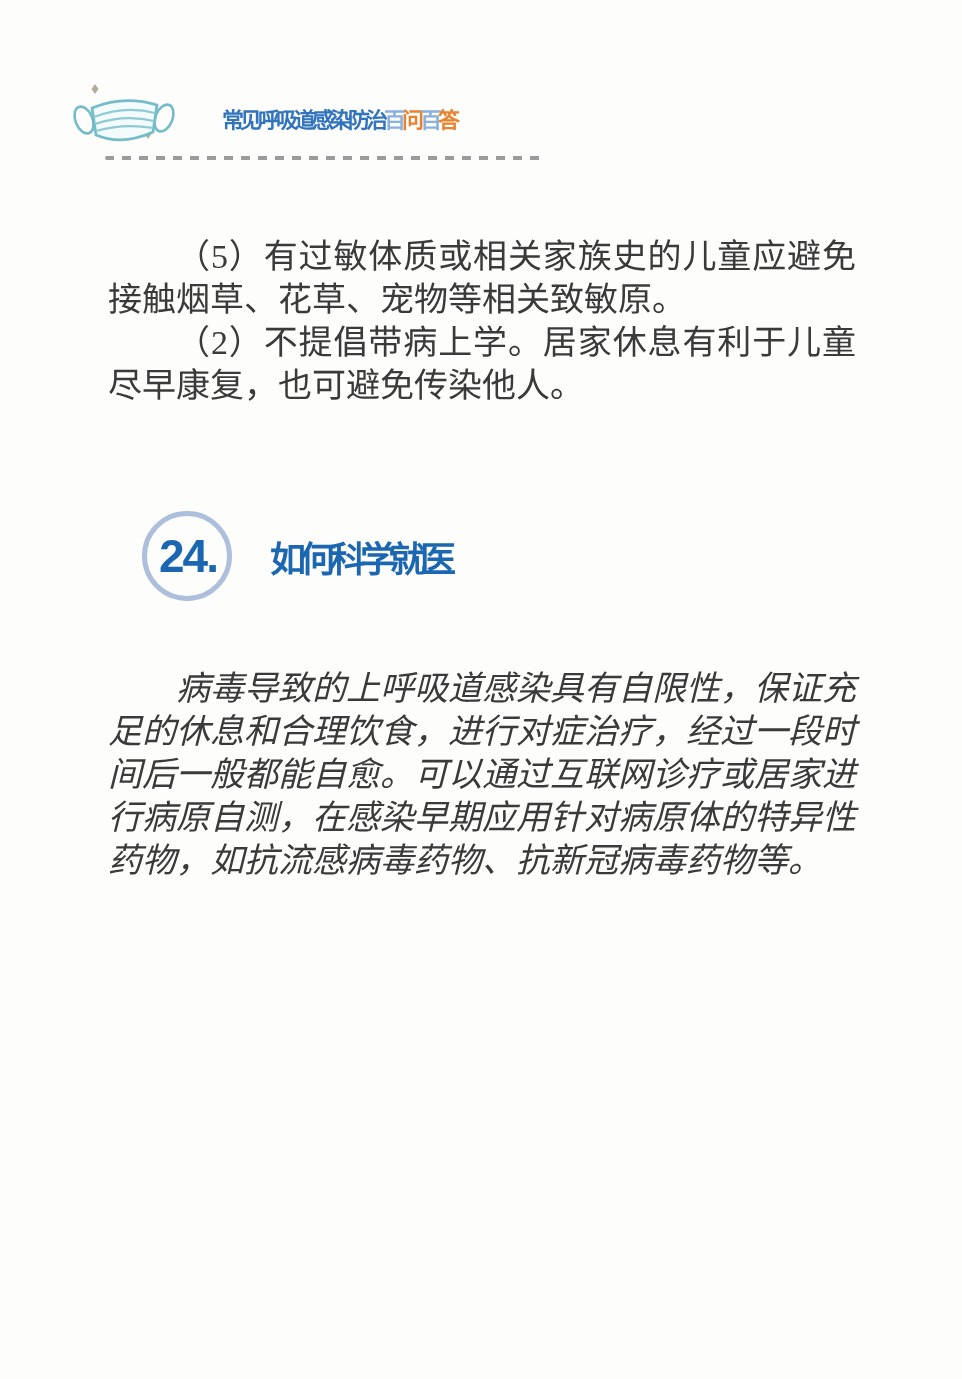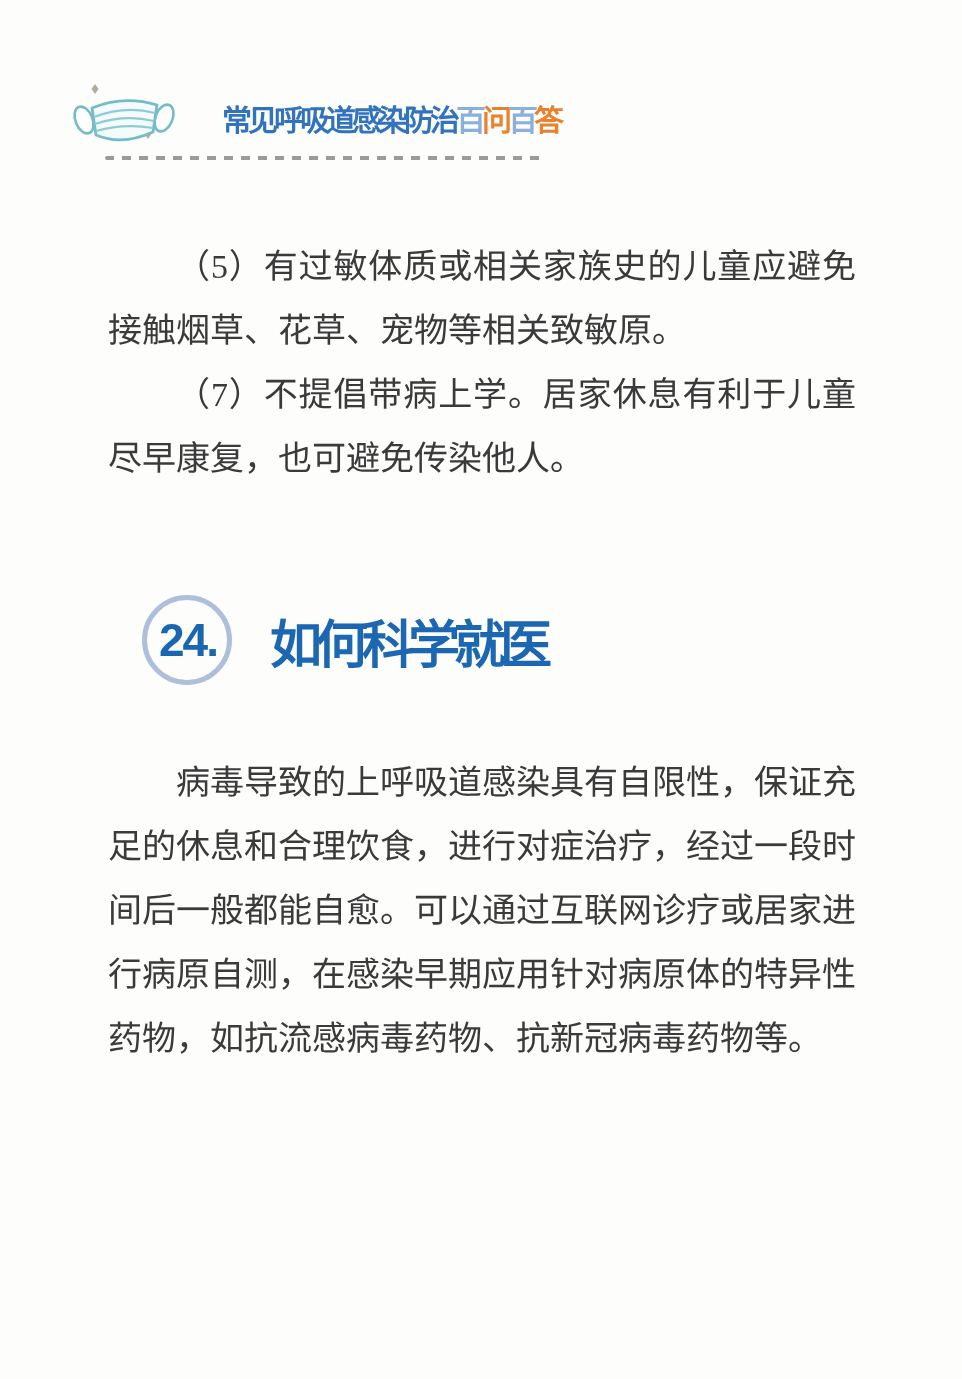--- a/index.html
+++ b/index.html
@@ -10,39 +10,39 @@
     background:#fdfdfc;
     font-family:"Liberation Serif","DejaVu Serif",serif;
     overflow:hidden;
   }
 
   
   .mask-icon { position:absolute; left:72px; top:80px; width:104px; height:92px; }
   .book-title {
     position:absolute; left:222px; top:102px;
     font-family:"Liberation Sans","DejaVu Sans",sans-serif;
-    font-weight:bold; font-size:30px; line-height:38px;
+    font-weight:bold; font-size:22px; line-height:38px;
     letter-spacing:-4px; white-space:nowrap;
   }
   .seg-blue   { color:#3273bd; }
   .seg-lblue  { color:#8ab1dd; }
   .seg-orange { color:#e9812d; }
   .dashed-divider {
     position:absolute; left:105px; top:156px; width:441px; height:4px;
     background:repeating-linear-gradient(90deg,#9b9b9b 0 9px,transparent 9px 17px);
     border-radius:2px;
   }
 
   
   .content {
     position:absolute; left:108px; top:235px; width:748px;
     color:#3a3a3a;
   }
   .content p {
-    margin:0; font-size:34px; line-height:64px;
+    margin:0; font-size:34px; line-height:43px;
     text-align:justify; text-justify:inter-character;
     text-indent:2em; letter-spacing:0;
   }
 
   
   .section-head {
     display:flex; align-items:center;
     margin-top:103px; margin-left:34px; height:92px;
   }
   .section-number-circle {
@@ -53,25 +53,25 @@
     background:#fdfdfc;
   }
   .section-number {
     font-family:"Liberation Sans","DejaVu Sans",sans-serif;
     font-weight:bold; font-size:46px; color:#1a66b0;
     letter-spacing:-2px; padding-left:2px;text-align:right;
   }
   .section-title {
     margin-left:38px;
     font-family:"Liberation Sans","DejaVu Sans",sans-serif;
-    font-weight:bold; font-size:52px; color:#1b67b2;
+    font-weight:bold; font-size:36px; color:#1b67b2;
     letter-spacing:-6px; white-space:nowrap;
   }
 
-  .gap-after-heading { margin-top:65px !important; }
+  .gap-after-heading { margin-top:65px !important;font-style:italic; }
 </style>
 </head>
 <body>
 
 <div class="page">
 
   <svg class="mask-icon" viewBox="0 0 104 92" xmlns="http://www.w3.org/2000/svg">
 
     <g>
       <path d="M23 4 L26.5 9 L23 14 L19.5 9 Z" fill="#a59d8d" opacity="0.85"></path>
@@ -94,21 +94,21 @@
 
   <div class="book-title">
     <span class="seg-blue">常见呼吸道感染防治</span><span class="seg-lblue">百</span><span class="seg-orange">问</span><span class="seg-lblue">百</span><span class="seg-orange">答</span>
   </div>
 
   <div class="dashed-divider"></div>
 
   <div class="content">
 
     <p>（5）有过敏体质或相关家族史的儿童应避免接触烟草、花草、宠物等相关致敏原。</p>
-    <p>（7）不提倡带病上学。居家休息有利于儿童尽早康复，也可避免传染他人。</p>
+    <p>（2）不提倡带病上学。居家休息有利于儿童尽早康复，也可避免传染他人。</p>
 
     <div class="section-head">
       <div class="section-number-circle">
         <span class="section-number">24.</span>
       </div>
       <span class="section-title">如何科学就医</span>
     </div>
 
     <p class="gap-after-heading">病毒导致的上呼吸道感染具有自限性，保证充足的休息和合理饮食，进行对症治疗，经过一段时间后一般都能自愈。可以通过互联网诊疗或居家进行病原自测，在感染早期应用针对病原体的特异性药物，如抗流感病毒药物、抗新冠病毒药物等。</p>
 

